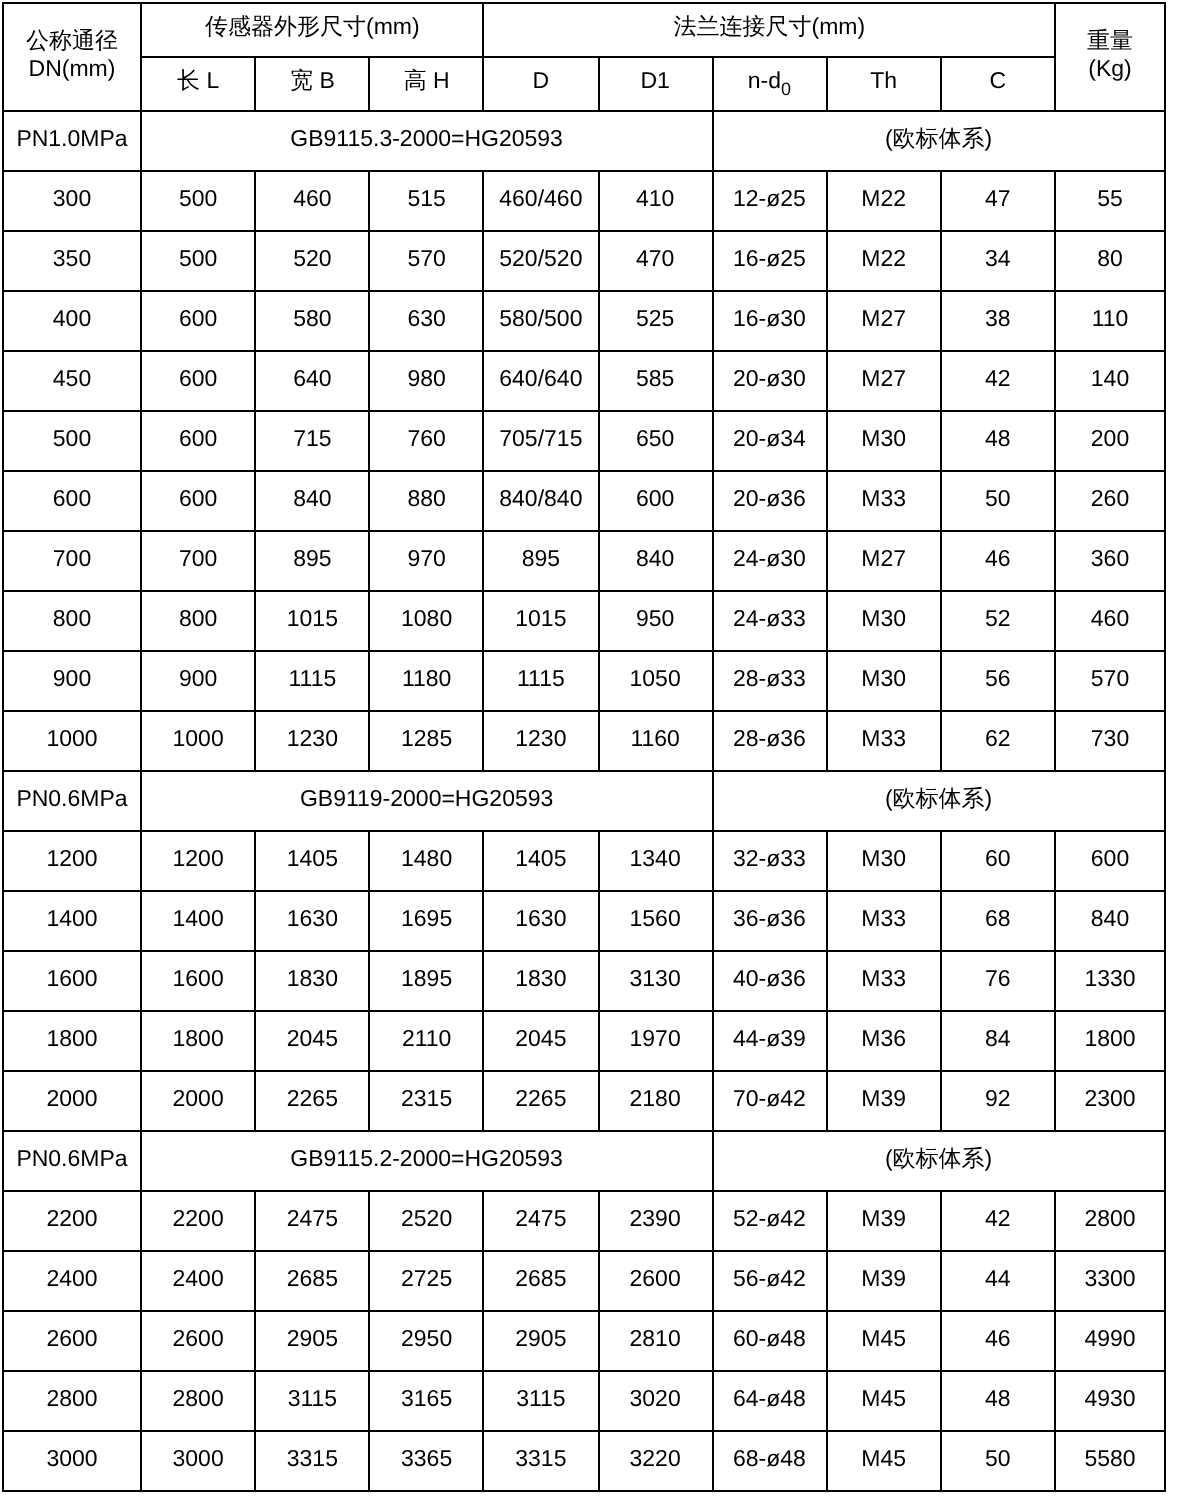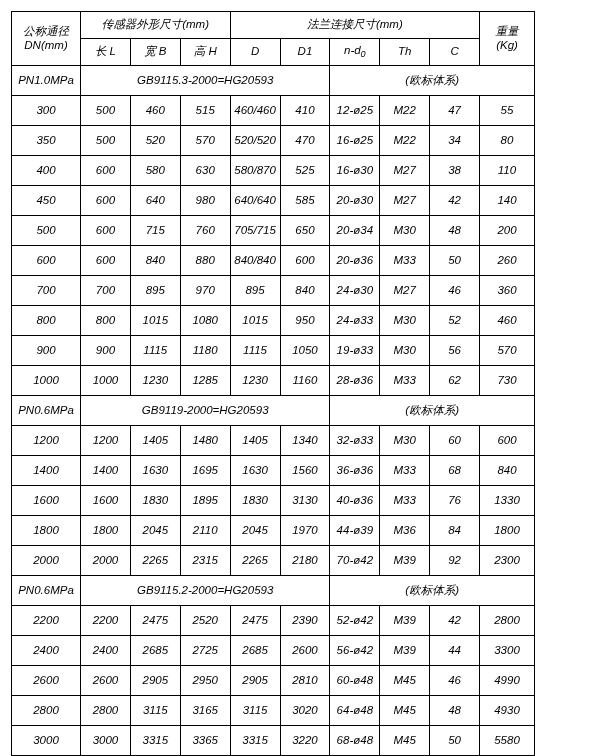--- a/index.html
+++ b/index.html
@@ -8,24 +8,23 @@
     background: #ffffff;
   }
   body {
     width: 600px;
     height: 756px;
     font-family: "Liberation Sans", sans-serif;
     color: #000000;
   }
   #spec-table {
     border-collapse: collapse;
-    width: 524px;
-    margin: 11px;
+    width: 582px;
+    margin: 1px;
     table-layout: fixed;
-    font-style: italic;
   }
   #spec-table td, #spec-table th {
     border: 1px solid #000000;
     text-align: center;
     vertical-align: middle;
     font-weight: normal;
     font-size: 11.5px;
     padding: 0;
     height: 29px;
     line-height: 1.15;
@@ -119,21 +118,21 @@
         <td class="col-nd">16-ø25</td>
         <td class="col-th">M22</td>
         <td class="col-c">34</td>
         <td class="col-w">80</td>
       </tr>
       <tr>
         <td class="col-dn">400</td>
         <td class="col-l">600</td>
         <td class="col-b">580</td>
         <td class="col-h">630</td>
-        <td class="col-d">580/870</td>
+        <td class="col-d">580/500</td>
         <td class="col-d1">525</td>
         <td class="col-nd">16-ø30</td>
         <td class="col-th">M27</td>
         <td class="col-c">38</td>
         <td class="col-w">110</td>
       </tr>
       <tr>
         <td class="col-dn">450</td>
         <td class="col-l">600</td>
         <td class="col-b">640</td>
@@ -193,21 +192,21 @@
         <td class="col-c">52</td>
         <td class="col-w">460</td>
       </tr>
       <tr>
         <td class="col-dn">900</td>
         <td class="col-l">900</td>
         <td class="col-b">1115</td>
         <td class="col-h">1180</td>
         <td class="col-d">1115</td>
         <td class="col-d1">1050</td>
-        <td class="col-nd">19-ø33</td>
+        <td class="col-nd">28-ø33</td>
         <td class="col-th">M30</td>
         <td class="col-c">56</td>
         <td class="col-w">570</td>
       </tr>
       <tr>
         <td class="col-dn">1000</td>
         <td class="col-l">1000</td>
         <td class="col-b">1230</td>
         <td class="col-h">1285</td>
         <td class="col-d">1230</td>

